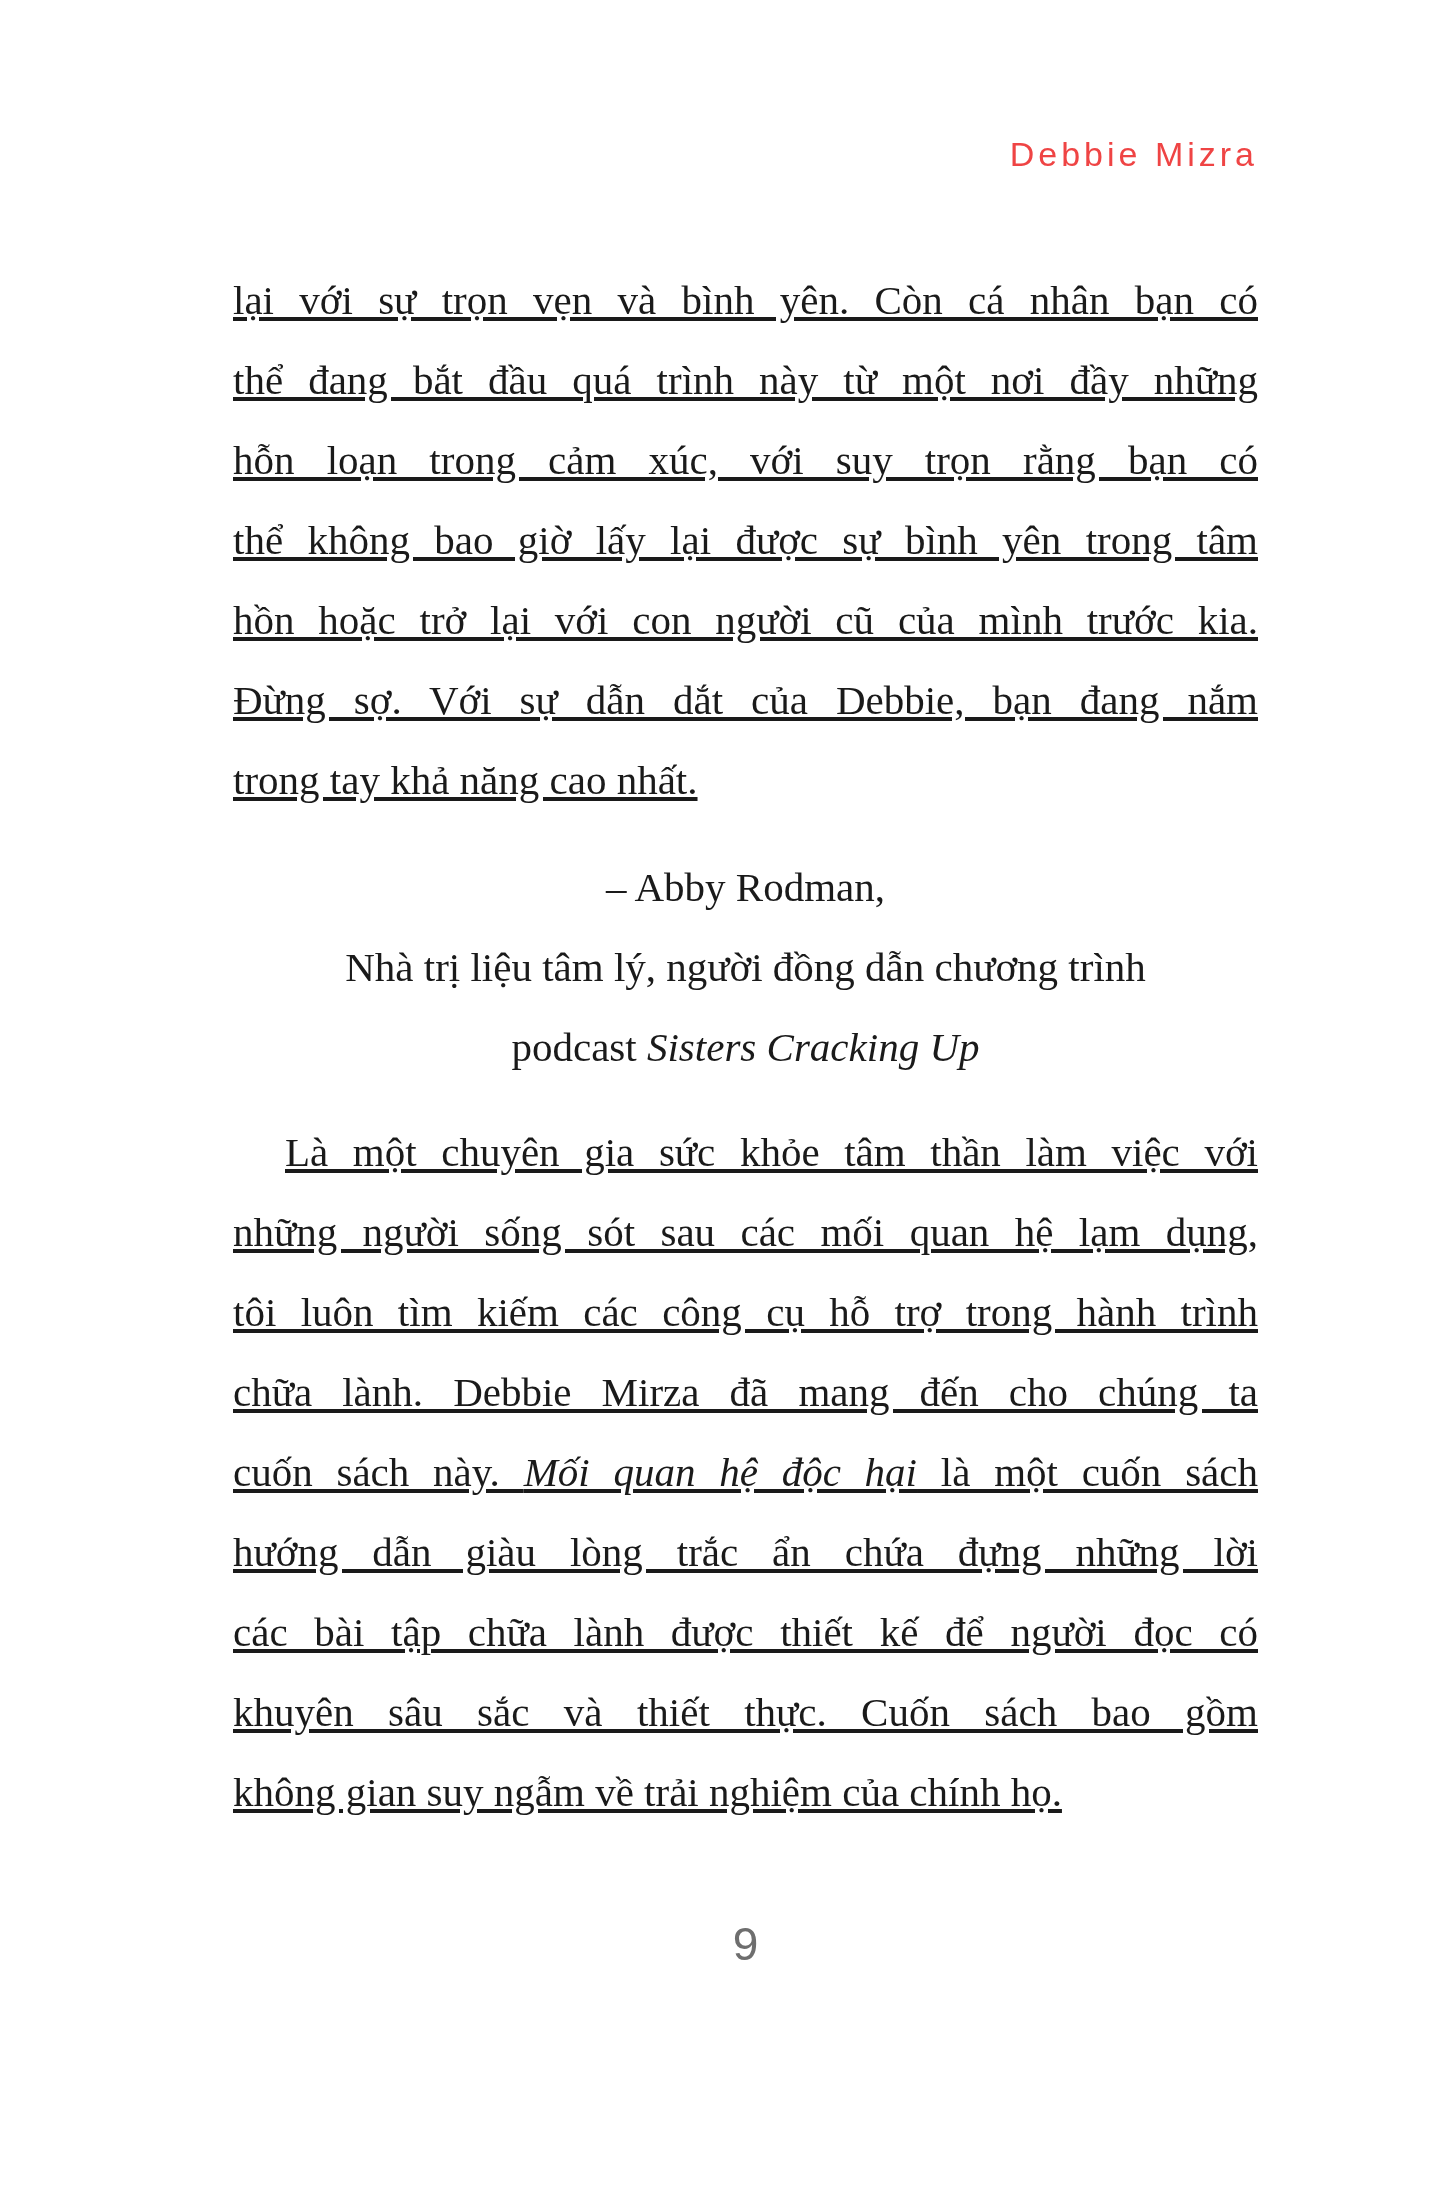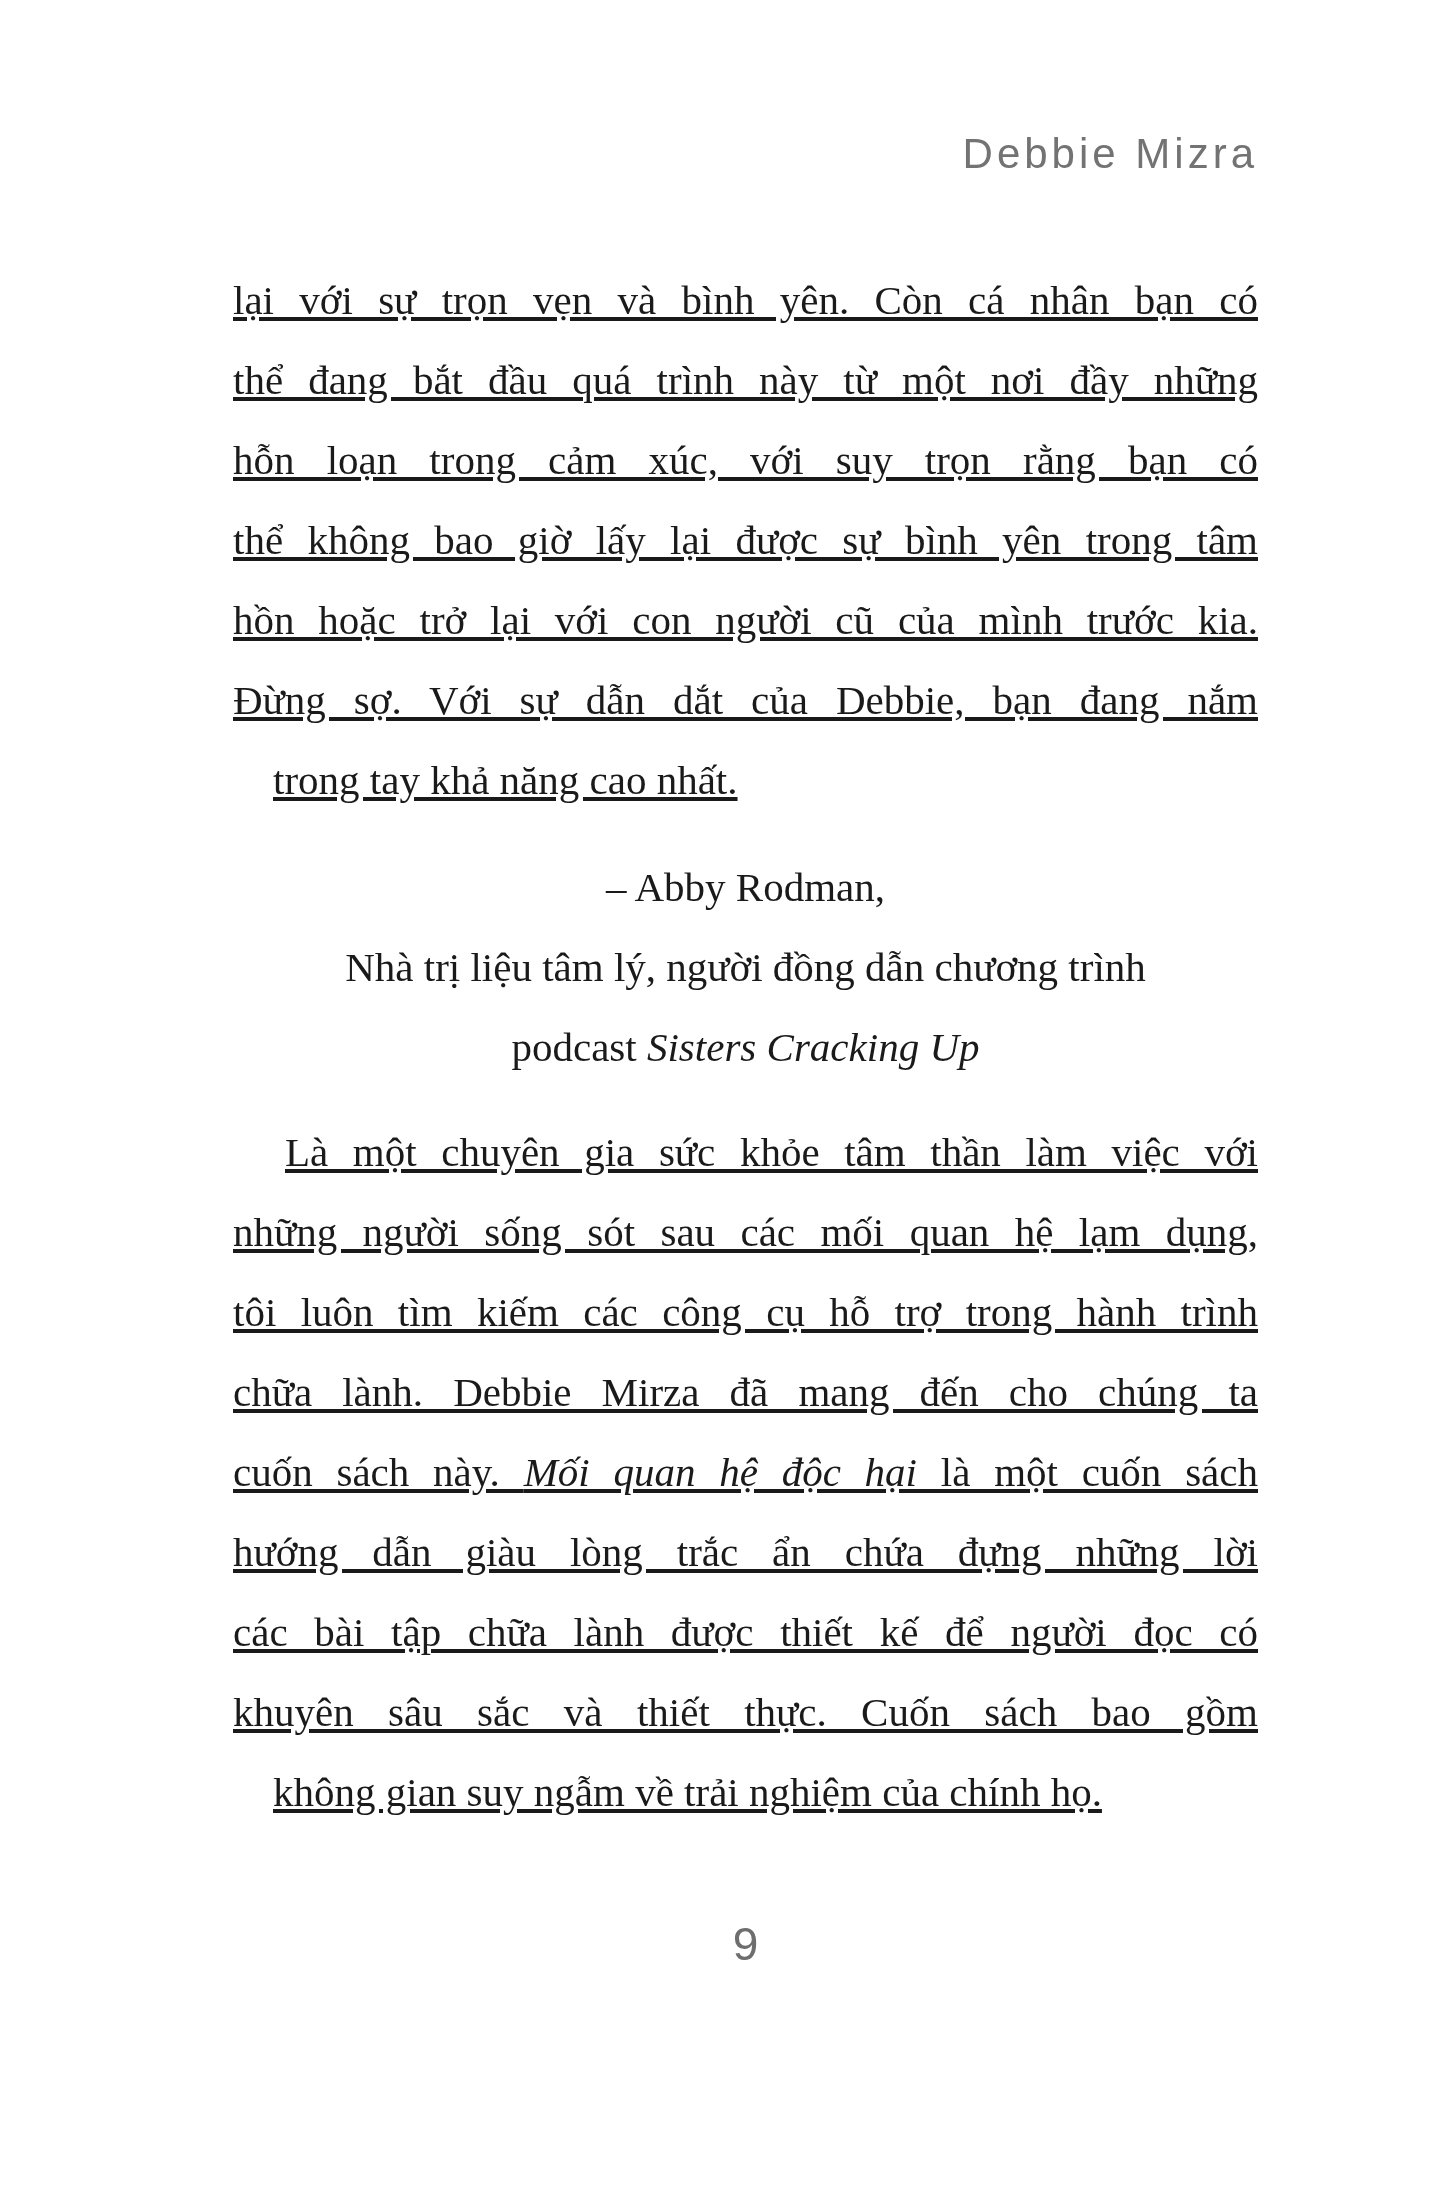--- a/index.html
+++ b/index.html
@@ -15,39 +15,38 @@
   }
   .column {
     margin-left: 233px;
     width: 1025px;
   }
   .running-header {
     margin-top: 128px;
     text-align: right;
     font-family: "Liberation Sans", sans-serif;
     font-weight: 300;
-    font-size: 42px;
+    font-size: 34px;
     line-height: 52px;
     letter-spacing: 4px;
-    color: #737373;
+    color: #ef4444;
   }
   .para { font-size: 41px; }
   .p1 { margin-top: 80px; }
   .line {
     display: block;
     height: 80px;
     line-height: 80px;
     overflow: hidden;
     text-align: justify;
     text-align-last: justify;
     text-decoration: underline;
   }
   .line-last {
     text-align-last: left;
-    margin-left: 40px;
   }
   .line-indent {
     padding-left: 52px;
   }
   .attribution {
     margin-top: 27px;
     font-size: 41px;
   }
   .attr-line {
     display: block;

